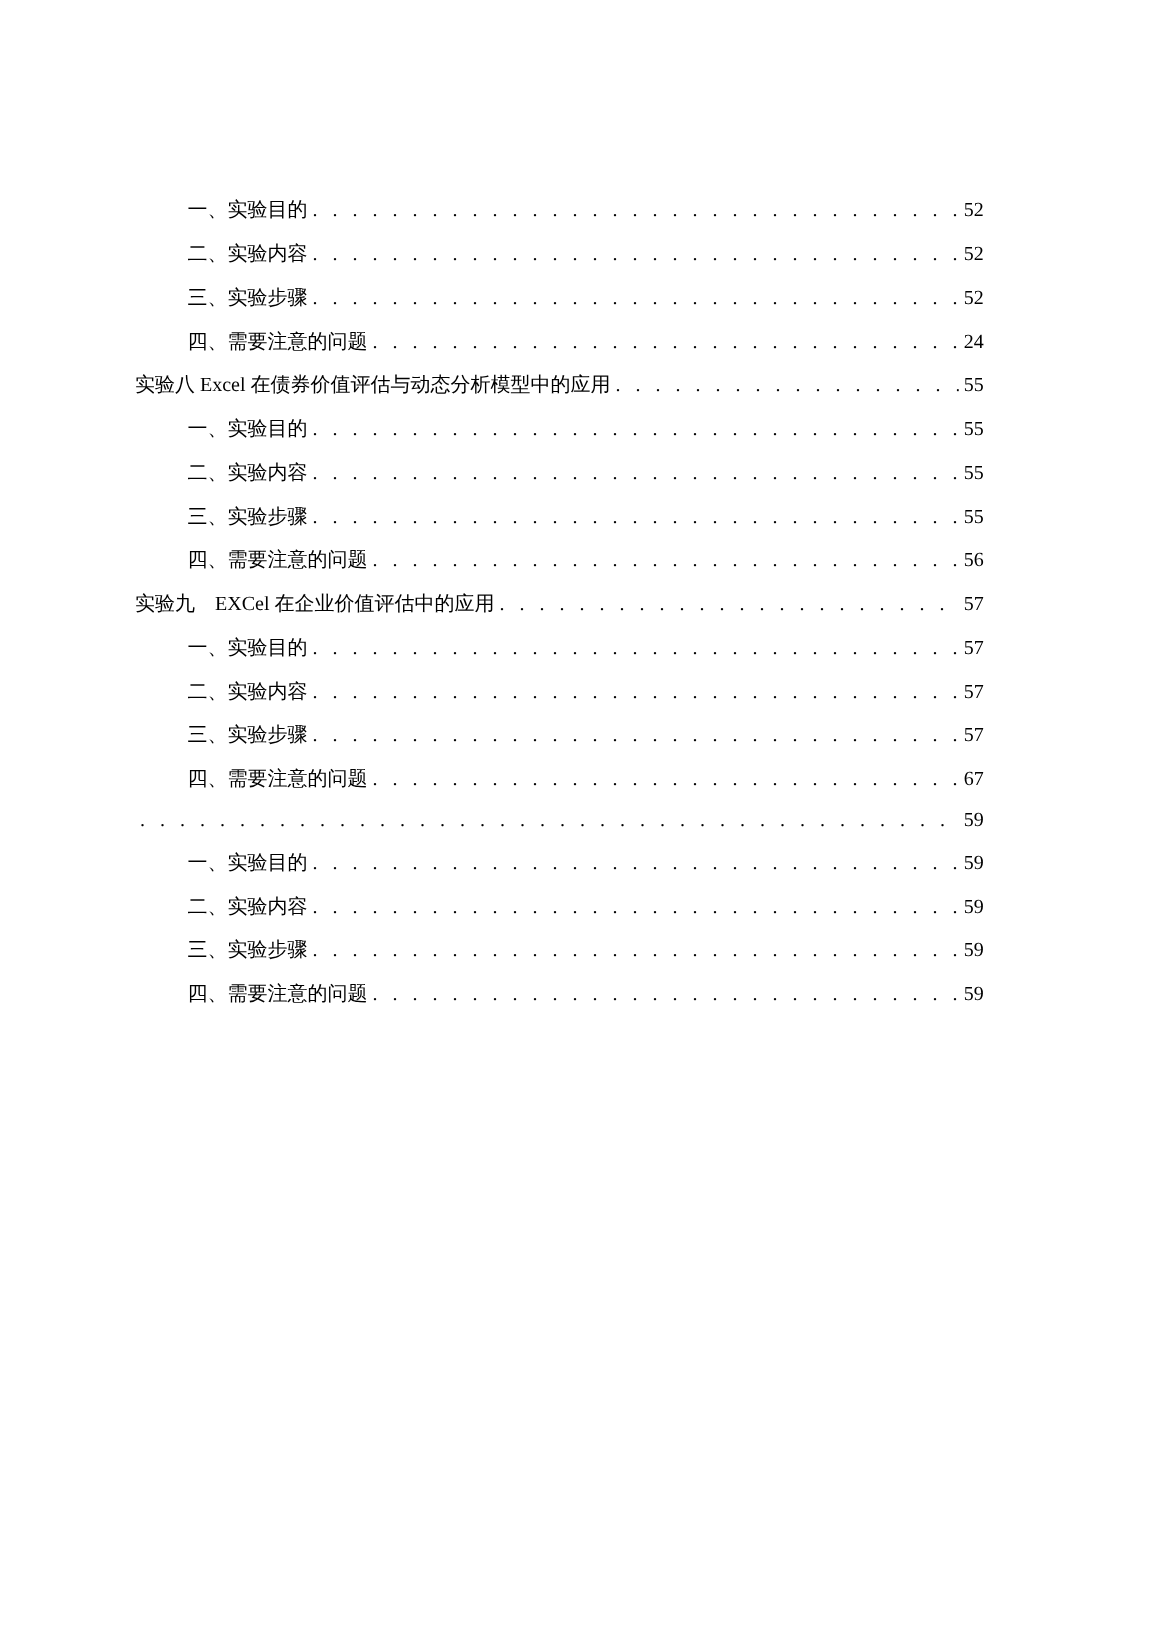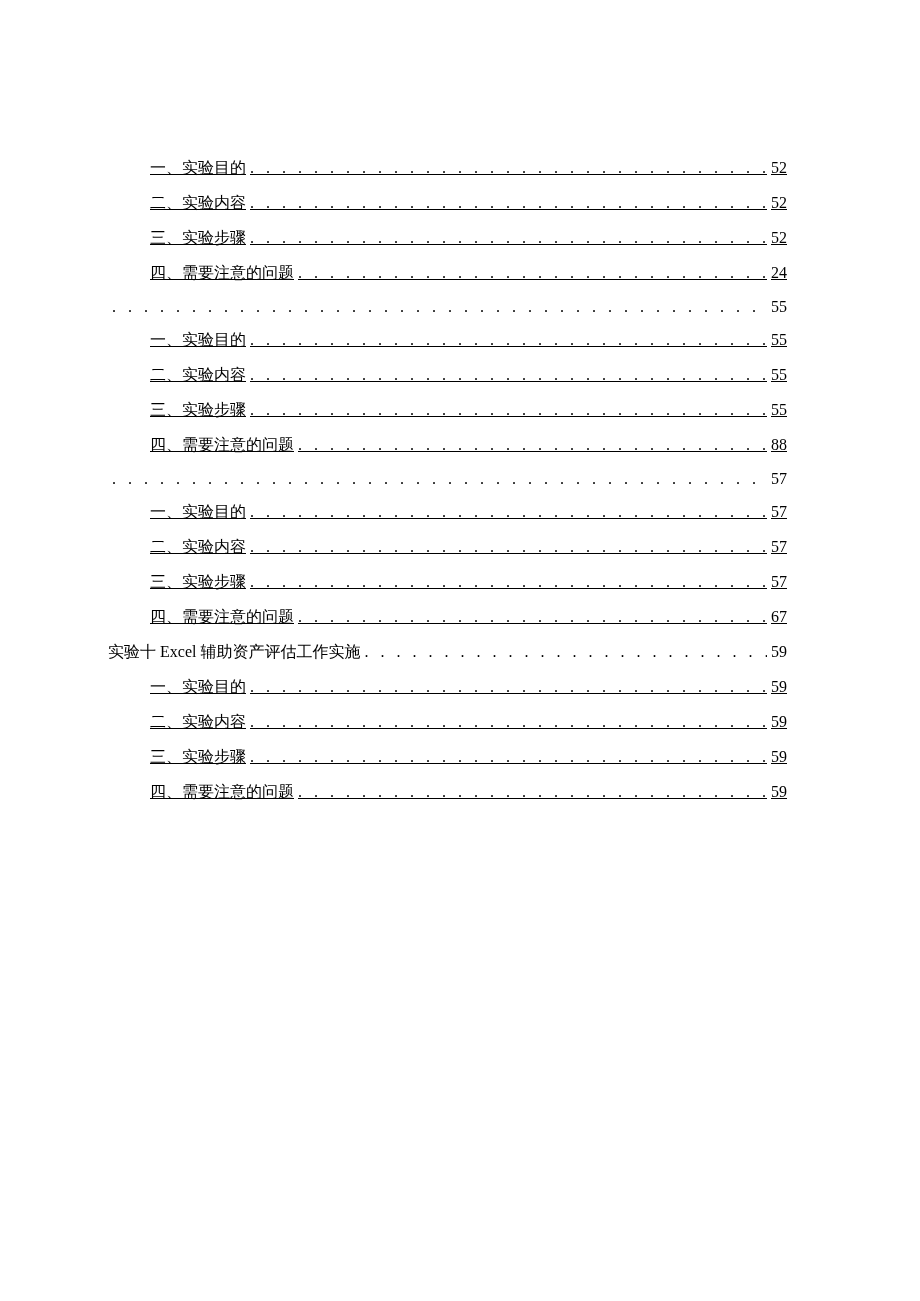--- a/index.html
+++ b/index.html
@@ -23,21 +23,20 @@
       display: flex;
       align-items: baseline;
       margin-bottom: 14px;
       white-space: nowrap;
     }
     .toc-entry.level-1 {
       padding-left: 0;
     }
     .toc-entry.level-2 {
       padding-left: 42px;
-      text-decoration: underline;
     }
     .toc-title {
       flex-shrink: 0;
     }
     .toc-dots {
       flex: 1;
       overflow: hidden;
       letter-spacing: 4px;
       margin: 0 4px;
     }
@@ -66,20 +65,21 @@
     <span class="toc-title">三、实验步骤</span>
     <span class="toc-dots"></span>
     <span class="toc-page">52</span>
   </div>
   <div class="toc-entry level-2">
     <span class="toc-title">四、需要注意的问题</span>
     <span class="toc-dots"></span>
     <span class="toc-page">24</span>
   </div>
   <div class="toc-entry level-1">
+    <span class="toc-title">实验八 Excel 在债券价值评估与动态分析模型中的应用</span>
     <span class="toc-dots"></span>
     <span class="toc-page">55</span>
   </div>
   <div class="toc-entry level-2">
     <span class="toc-title">一、实验目的</span>
     <span class="toc-dots"></span>
     <span class="toc-page">55</span>
   </div>
   <div class="toc-entry level-2">
     <span class="toc-title">二、实验内容</span>
@@ -87,23 +87,24 @@
     <span class="toc-page">55</span>
   </div>
   <div class="toc-entry level-2">
     <span class="toc-title">三、实验步骤</span>
     <span class="toc-dots"></span>
     <span class="toc-page">55</span>
   </div>
   <div class="toc-entry level-2">
     <span class="toc-title">四、需要注意的问题</span>
     <span class="toc-dots"></span>
-    <span class="toc-page">88</span>
+    <span class="toc-page">56</span>
   </div>
   <div class="toc-entry level-1">
+    <span class="toc-title">实验九　EXCel 在企业价值评估中的应用</span>
     <span class="toc-dots"></span>
     <span class="toc-page">57</span>
   </div>
   <div class="toc-entry level-2">
     <span class="toc-title">一、实验目的</span>
     <span class="toc-dots"></span>
     <span class="toc-page">57</span>
   </div>
   <div class="toc-entry level-2">
     <span class="toc-title">二、实验内容</span>
@@ -114,21 +115,20 @@
     <span class="toc-title">三、实验步骤</span>
     <span class="toc-dots"></span>
     <span class="toc-page">57</span>
   </div>
   <div class="toc-entry level-2">
     <span class="toc-title">四、需要注意的问题</span>
     <span class="toc-dots"></span>
     <span class="toc-page">67</span>
   </div>
   <div class="toc-entry level-1">
-    <span class="toc-title">实验十 Excel 辅助资产评估工作实施</span>
     <span class="toc-dots"></span>
     <span class="toc-page">59</span>
   </div>
   <div class="toc-entry level-2">
     <span class="toc-title">一、实验目的</span>
     <span class="toc-dots"></span>
     <span class="toc-page">59</span>
   </div>
   <div class="toc-entry level-2">
     <span class="toc-title">二、实验内容</span>

